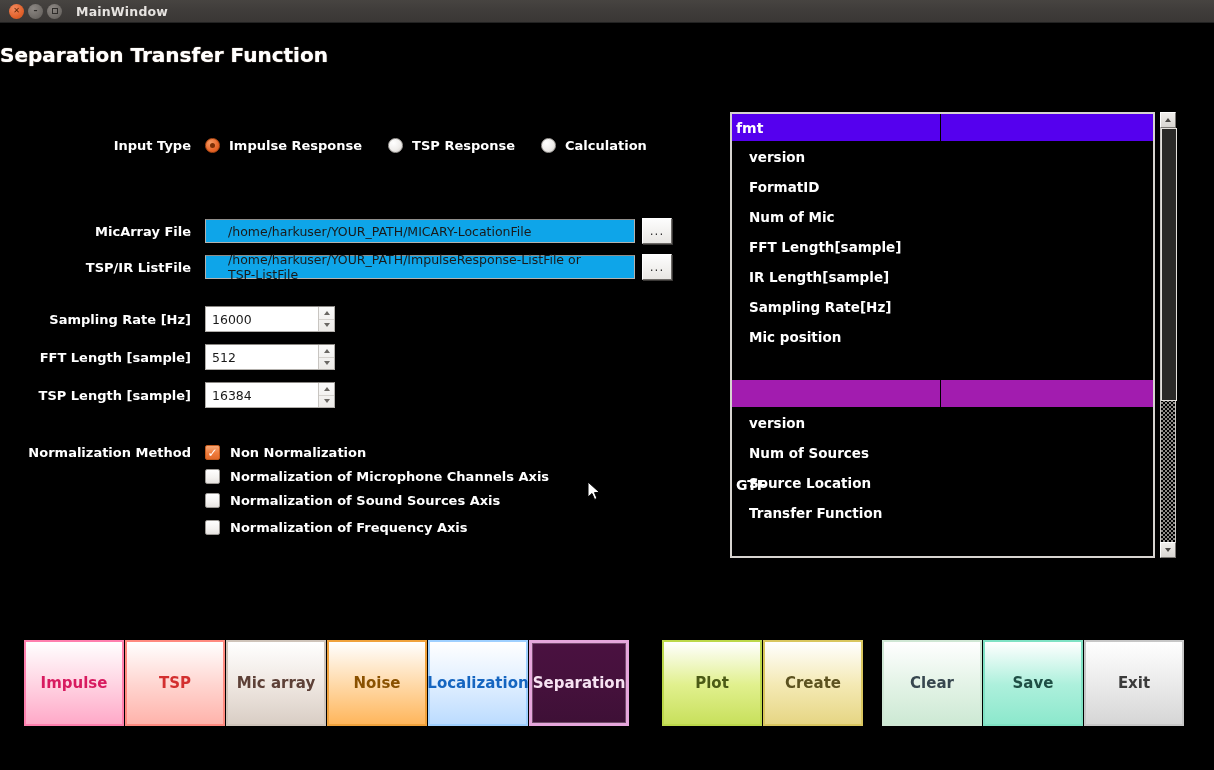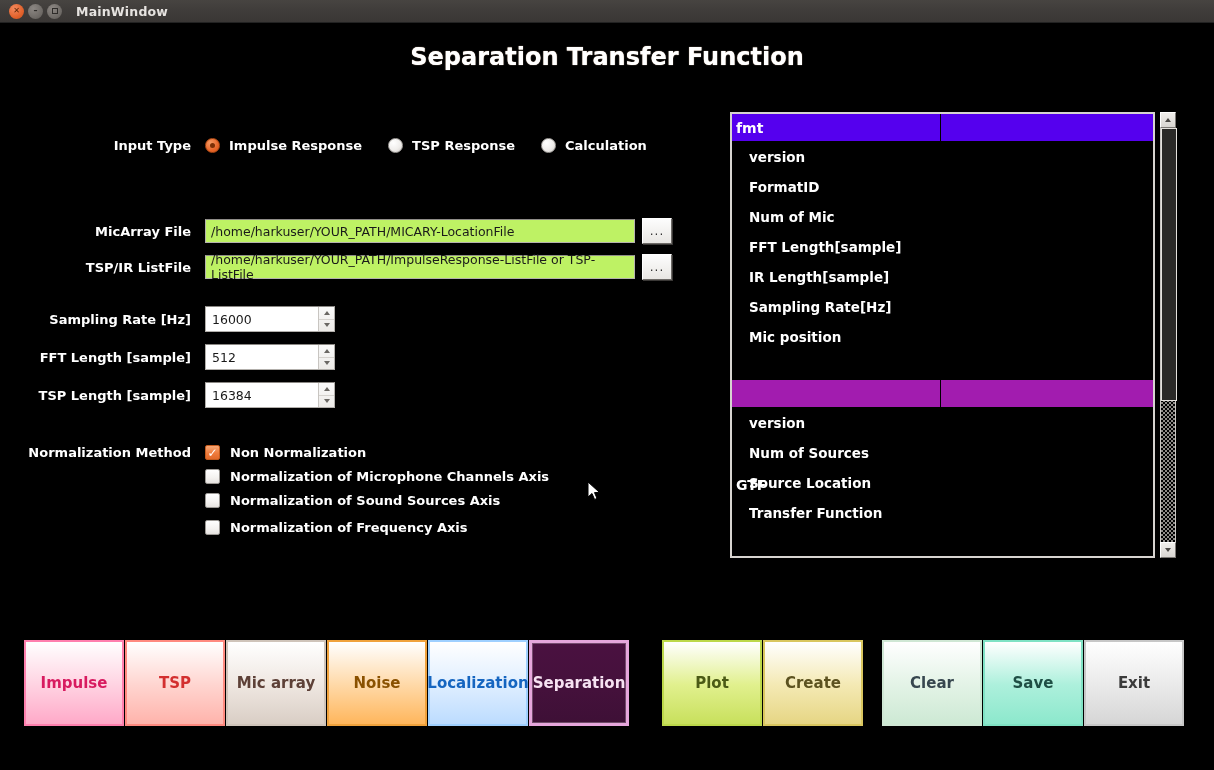--- a/index.html
+++ b/index.html
@@ -46,22 +46,22 @@
     margin-left: 14px;
     color: #e6e3e0; font-size: 12.5px; font-weight: bold;
     letter-spacing: .2px;
   }
 
   
   .content { position: absolute; left: 0; top: 23px; width: 1214px; height: 747px; background: #000; }
 
   .page-title {
     position: absolute; left: 0; top: 20px; width: 1214px;
-    text-align: center;
-    color: #ffffff; font-size: 24px; font-weight: bold;
+    text-align: left;
+    color: #ffffff; font-size: 20px; font-weight: bold;
     text-shadow: 0 0 1px #ffdcc0;
   }
 
   
   .form { position: absolute; left: 0; top: 100px; width: 710px; }
   .lbl {
     color: #ffffff; font-size: 13px; font-weight: bold;
     text-align: right; padding-right: 14px;
     width: 205px; flex: 0 0 205px;
   }
@@ -79,24 +79,24 @@
   .radio.checked {
     background: radial-gradient(circle at 35% 30%, #f59a63 0%, #e8662a 60%, #cf5418 100%);
     border: 1px solid #b24b15;
   }
   .radio.checked .dot { width: 5px; height: 5px; border-radius: 50%; background: #7b2f06; }
   .radio-label { color: #ffffff; font-size: 13px; font-weight: bold; }
 
   
   .tf-row { display: flex; align-items: center; margin-bottom: 10px; }
   .textfield {
-    height: 24px; background: #bef264;
+    height: 24px; background: #0ea5e9;
     border: 1px solid #b5b2ae; border-top-color: #8f8c88;
     color: #1a1a1a; font-size: 12.5px;
-    display: flex; align-items: center; padding: 0 5px;
+    display: flex; align-items: center; padding: 0 22px;
     font-family: "DejaVu Sans", "Liberation Sans", sans-serif;
   }
   .browse-btn {
     width: 30px; height: 26px; margin-left: 7px;
     background: linear-gradient(to bottom, #fdfdfd 0%, #f2f1ef 55%, #e8e6e3 100%);
     border: 1px solid #ffffff;
     border-right-color: #6d6a67; border-bottom-color: #6d6a67;
     box-shadow: 1px 1px 0 #3a3836;
     display: flex; align-items: center; justify-content: center;
     color: #333; font-size: 12px; letter-spacing: 1px;

